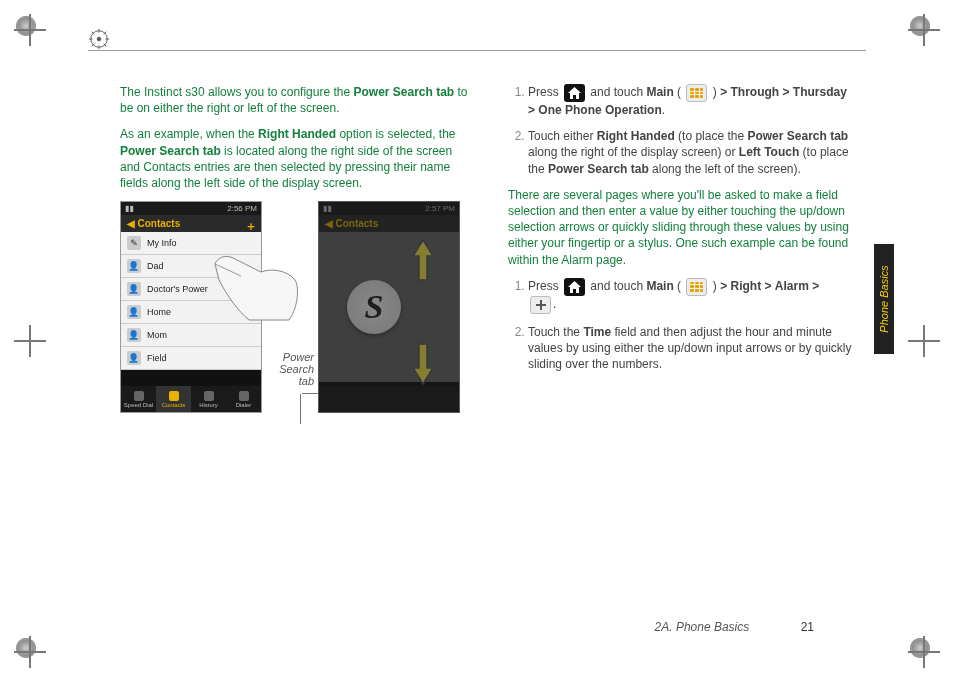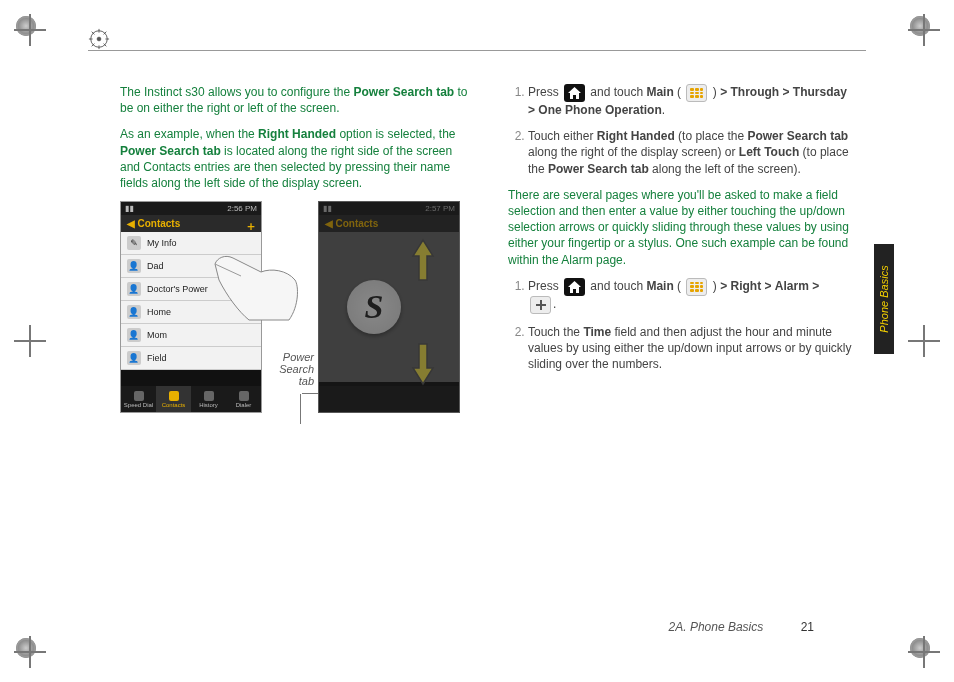--- a/index.html
+++ b/index.html
@@ -138,21 +138,21 @@
   .side-tab span { transform: rotate(-90deg); white-space:nowrap; }
 
   .footer {
     position:absolute;
     right: 140px;
     bottom: 48px;
     font-size: 12px;
     font-style: italic;
     color: #555;
   }
-  .footer .pg { font-style: normal; margin-left: 34px; color:#333; }
+  .footer .pg { font-style: normal; margin-left: 48px; color:#333; }
 </style>
 </head>
 <body>
 
 <div class="crop-mark crop-tl"><span class="circ"></span><span class="cross"></span></div>
 <div class="crop-mark crop-tr"><span class="circ"></span><span class="cross"></span></div>
 <div class="crop-mark crop-bl"><span class="circ"></span><span class="cross"></span></div>
 <div class="crop-mark crop-br"><span class="circ"></span><span class="cross"></span></div>
 <div class="crop-mark crop-l">
     <span class="cross"></span>

